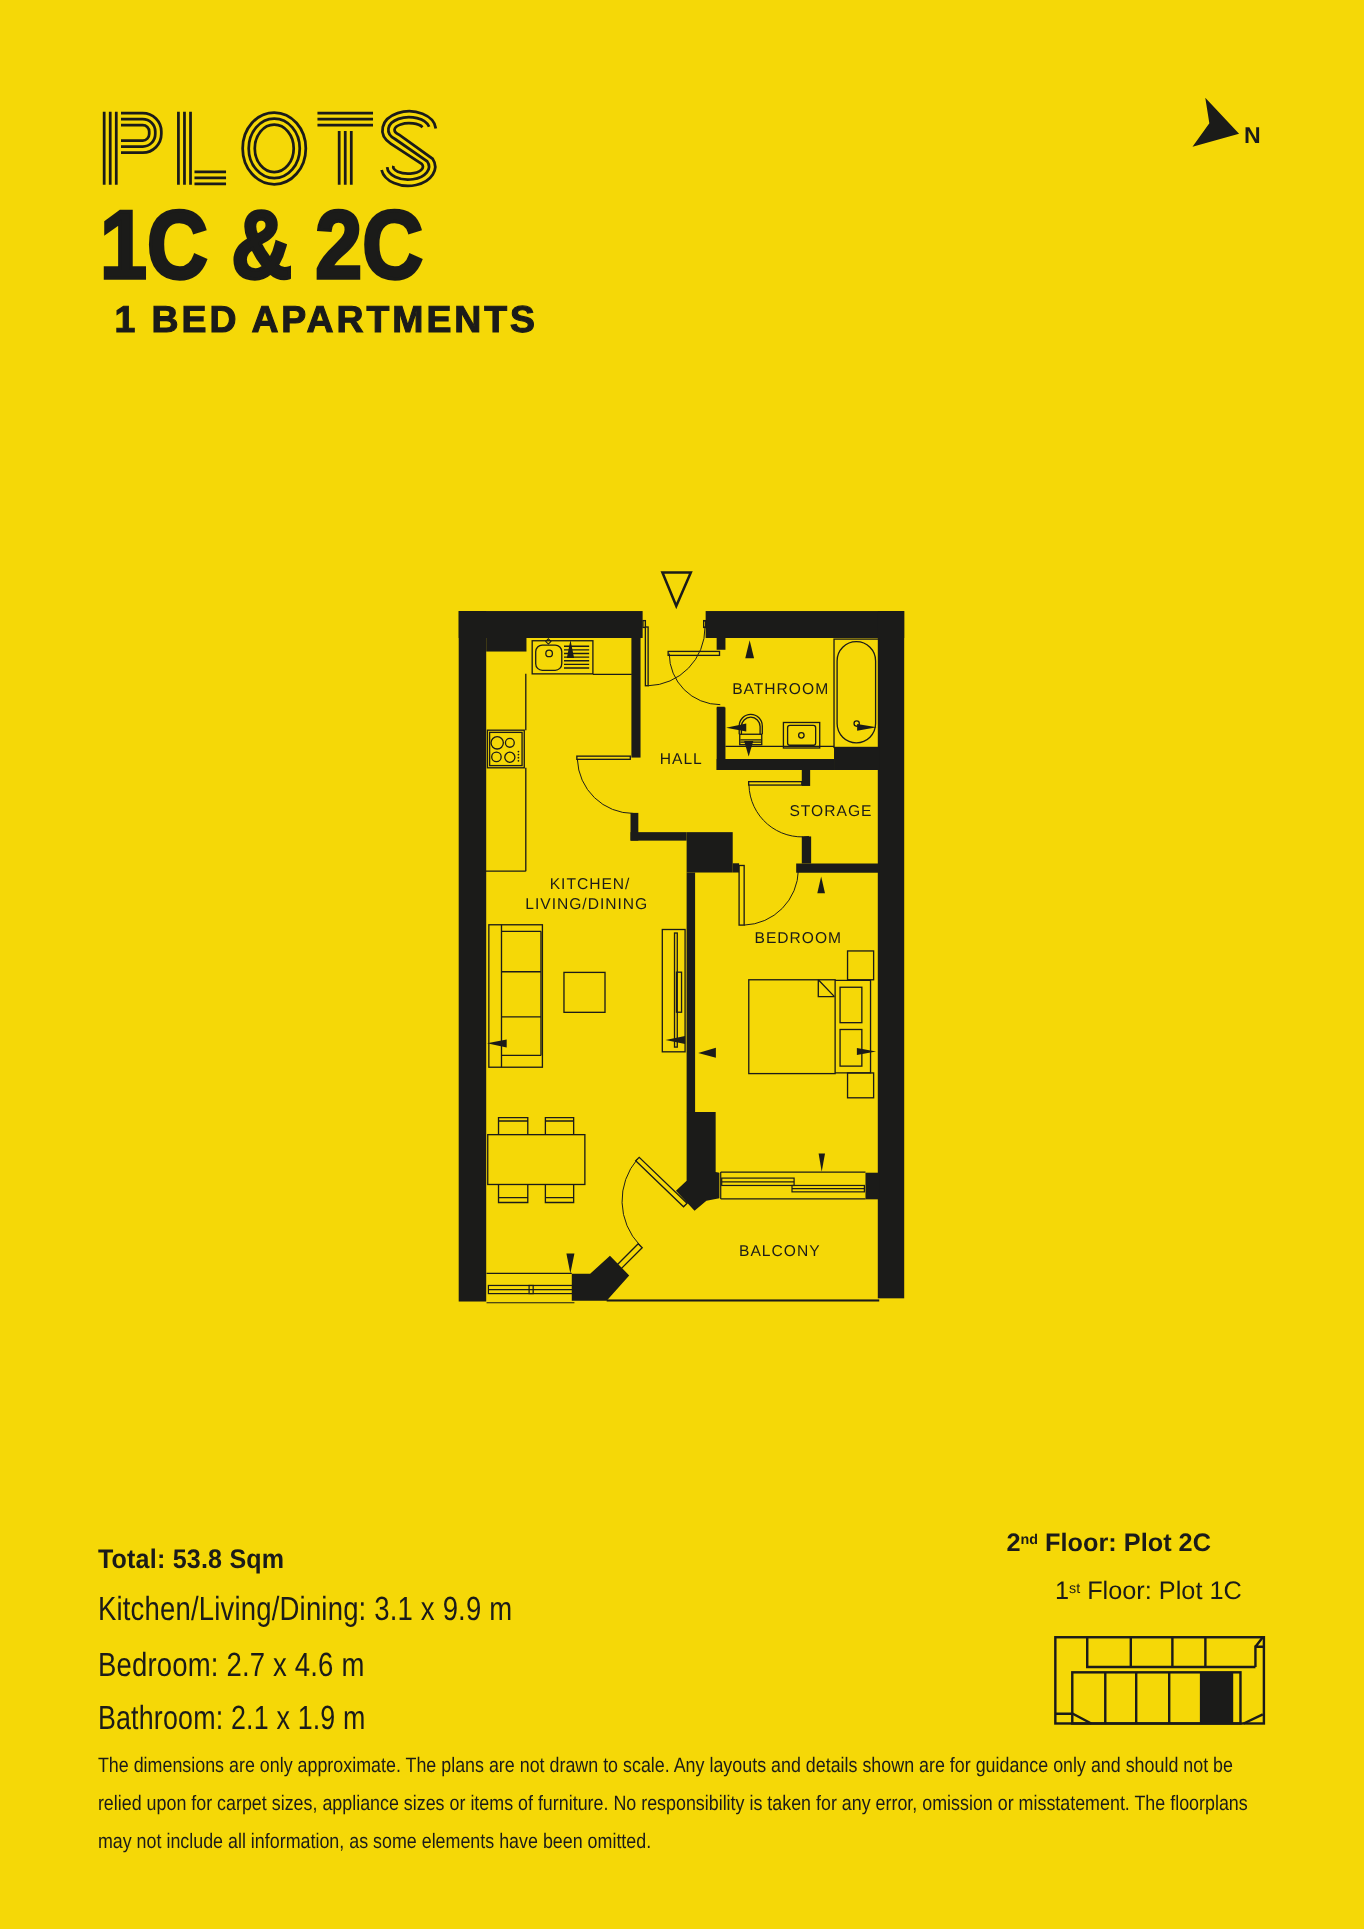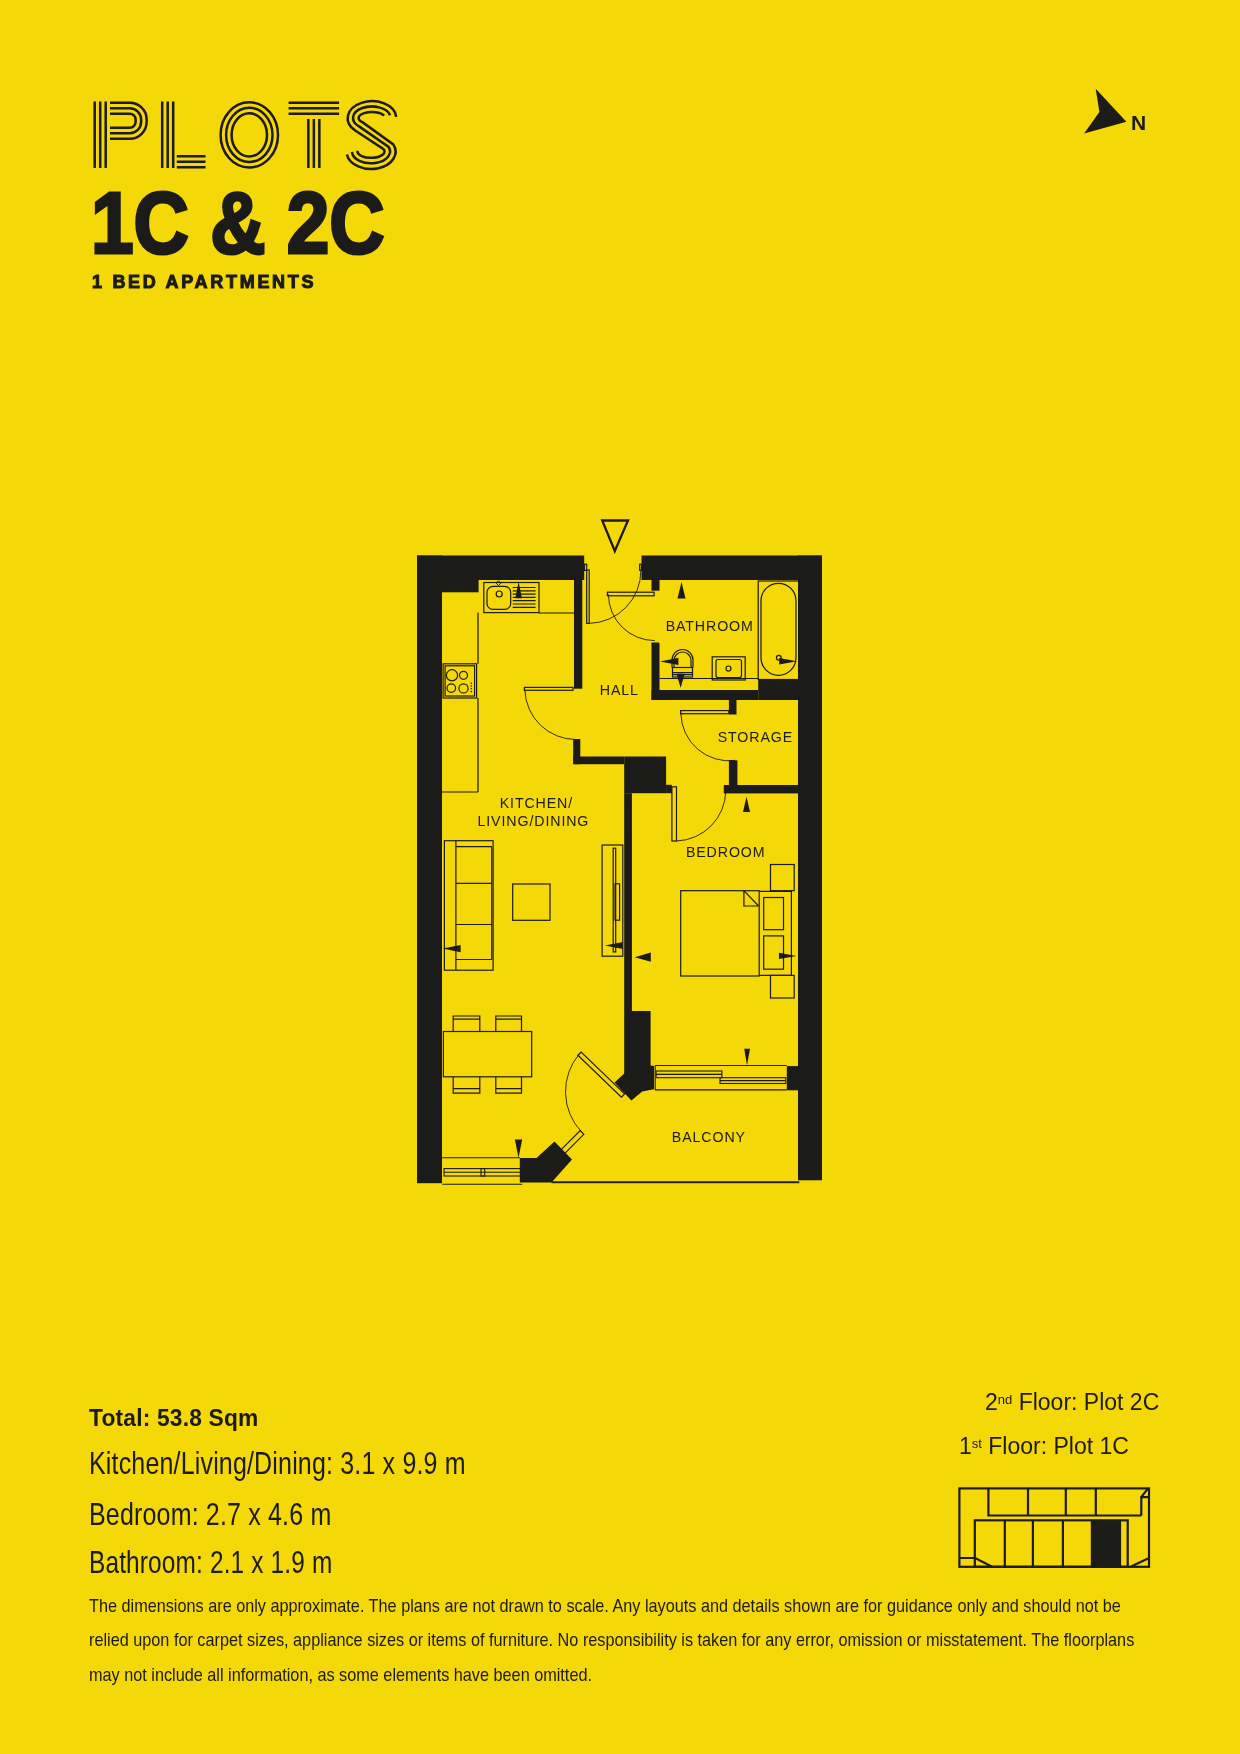--- a/index.html
+++ b/index.html
@@ -36,21 +36,21 @@
 <g>
 <path d="M396.2 116.8 A24.3 17 0 1 0 355.2 130.5 L383.3 148.9 A13.5 6.3 0 1 1 357.6 150.8"></path>
 <path d="M390.1 115.2 A18.8 11.5 0 1 0 359.1 126.4 L388.3 146.6 A19 11.8 0 1 1 352 151.9"></path>
 <path d="M384.1 115.6 A13.3 6 0 1 0 362.8 122.4 L393.3 144.4 A24.5 17.3 0 1 1 346.9 154.5"></path>
 </g>
 </g>
 </svg>
 
 <div class="abs" style="left:91px;top:172px;font-size:88px;font-weight:bold;letter-spacing:0px;-webkit-text-stroke:3.2px #1B1B19;transform:scaleX(0.87);transform-origin:0 0;white-space:nowrap">1C &amp; 2C</div>
 
-<div class="abs" style="left:92px;top:272px;font-size:18px;font-weight:bold;-webkit-text-stroke:1px #1B1B19;letter-spacing:2.7px;white-space:nowrap">1 BED APARTMENTS</div>
+<div class="abs" style="left:104px;top:272px;font-size:34px;font-weight:bold;-webkit-text-stroke:1px #1B1B19;letter-spacing:2.7px;white-space:nowrap">1 BED APARTMENTS</div>
 
 <svg class="abs" style="left:1080px;top:84px" width="80" height="56" viewBox="1080 84 80 56">
 <polygon points="1095.7,88.8 1126.4,121.7 1084.1,133.4 1099.4,112" fill="#1B1B19"></polygon>
 <text x="1131" y="130" font-size="21" font-weight="bold" fill="#1B1B19" font-family="Liberation Sans">N</text>
 </svg>
 
 <svg class="abs" style="left:400px;top:505px" width="440" height="692" viewBox="400 505 440 692">
 <g fill="#1B1B19" stroke="none">
 
 <rect x="417" y="555.5" width="25" height="627.7"></rect>
@@ -272,21 +272,21 @@
 </svg>
 
 <div class="abs" style="left:89px;top:1404px;font-size:24.5px;font-weight:bold;letter-spacing:0.2px;transform:scaleX(0.93);transform-origin:0 0;white-space:nowrap">Total: 53.8 Sqm</div>
 
 <div class="abs" style="left:89px;top:1446px;font-size:30.5px;letter-spacing:0.2px;transform:scaleX(0.82);transform-origin:0 0;white-space:nowrap">Kitchen/Living/Dining: 3.1 x 9.9 m</div>
 
 <div class="abs" style="left:89px;top:1497px;font-size:30.5px;letter-spacing:0.2px;transform:scaleX(0.82);transform-origin:0 0;white-space:nowrap">Bedroom: 2.7 x 4.6 m</div>
 
 <div class="abs" style="left:89px;top:1545px;font-size:30.5px;letter-spacing:0.2px;transform:scaleX(0.80);transform-origin:0 0;white-space:nowrap">Bathroom: 2.1 x 1.9 m</div>
 
-<div class="abs" style="left:985px;top:1389px;font-size:23px;font-weight:normal;white-space:nowrap">2<span style="font-size:13px;vertical-align:6px">nd</span> Floor: Plot 2C</div>
+<div class="abs" style="left:915px;top:1389px;font-size:23px;font-weight:bold;white-space:nowrap">2<span style="font-size:13px;vertical-align:6px">nd</span> Floor: Plot 2C</div>
 
 <div class="abs" style="left:959px;top:1433px;font-size:23px;font-weight:normal;white-space:nowrap">1<span style="font-size:13px;vertical-align:6px">st</span> Floor: Plot 1C</div>
 
 <svg class="abs" style="left:955px;top:1484px" width="200" height="88" viewBox="955 1484 200 88">
 <g stroke="#1B1B19" fill="none" stroke-width="2.2">
 
 <rect x="959.4" y="1488.4" width="189.6" height="78.4"></rect>
 
 <path d="M988.4 1488.4 V1515.5 H1141.3 M1028 1488.4 V1515.5 M1065.8 1488.4 V1515.5 M1095.8 1488.4 V1515.5"></path>
 

